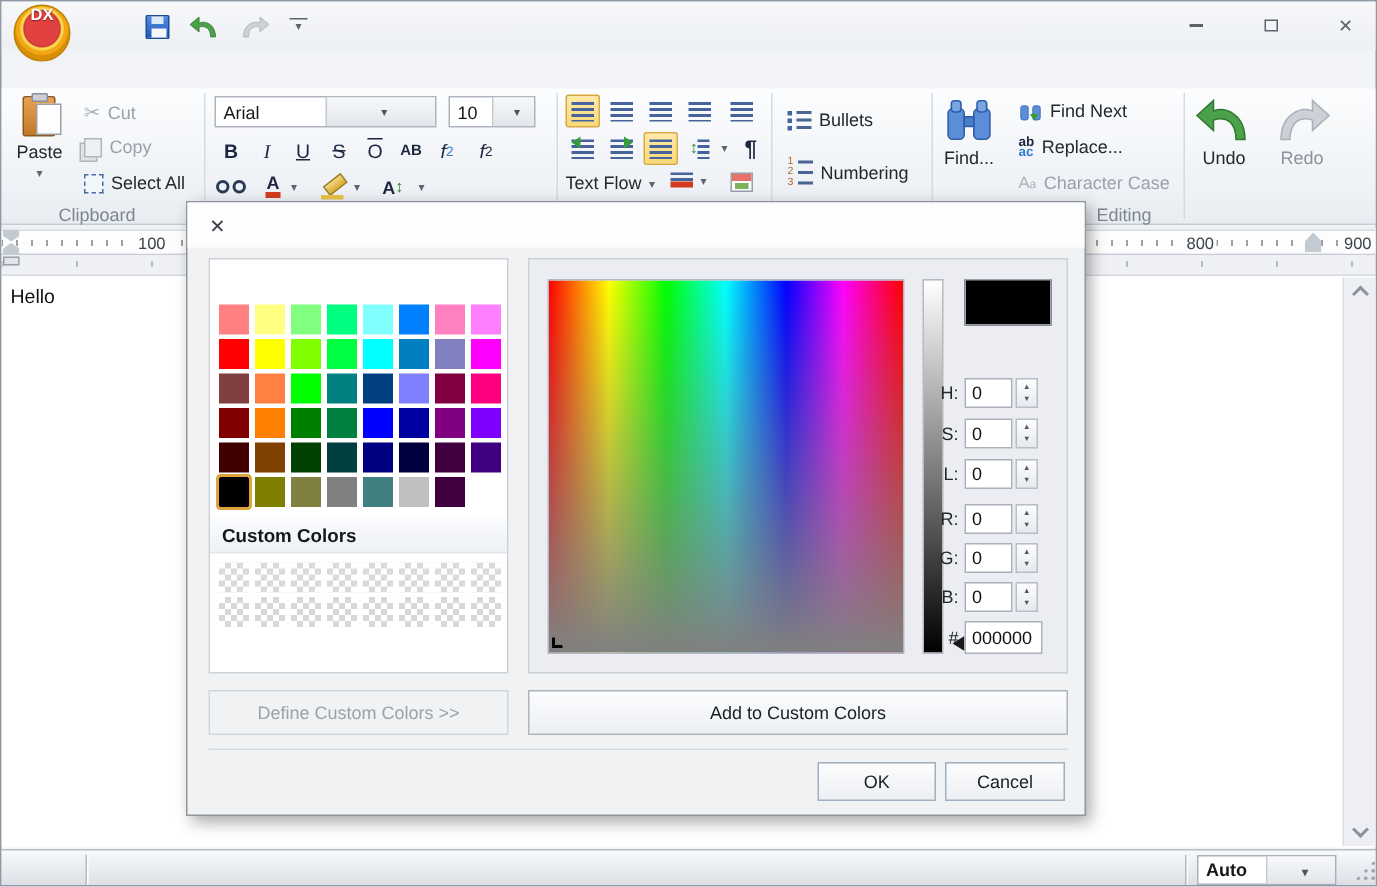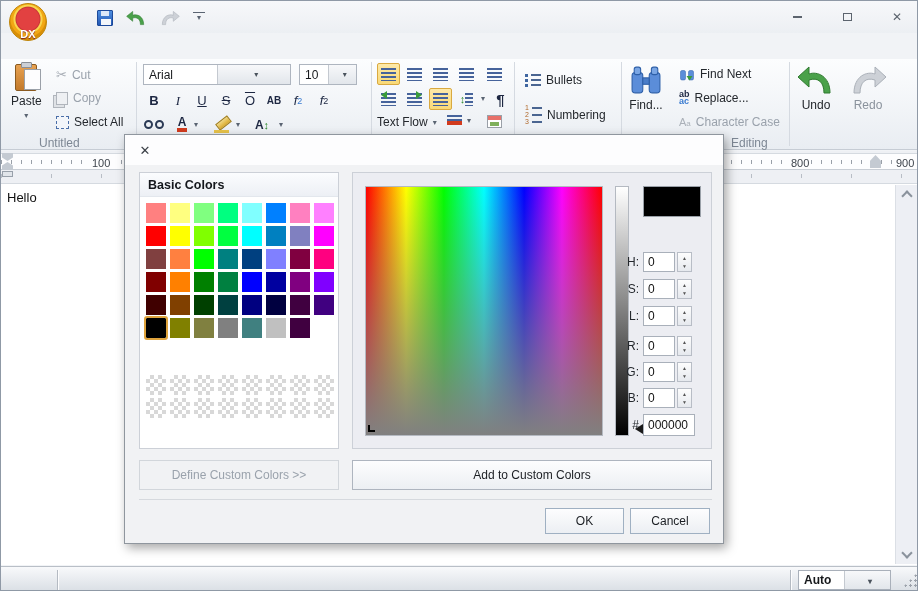--- a/index.html
+++ b/index.html
@@ -5,21 +5,21 @@
   html,body{margin:0;padding:0;background:#d7dade;}
   *{box-sizing:border-box;font-family:"Liberation Sans",sans-serif;}
   #app{position:relative;width:918px;height:591px;background:#f1f3f6;overflow:hidden;
        border:1px solid #8f99a6;}
   .abs{position:absolute;}
 
   
   .titlebar{left:0;top:0;width:918px;height:32px;background:linear-gradient(#f7f8fa,#eceff3);}
   .dx-logo{left:8px;top:2px;width:38px;height:38px;border-radius:50%;z-index:30;
            background:radial-gradient(circle at 50% 42%,#e24141 0 11px,#c93636 12px,#f8d74e 13px 14px,#f2a714 15px 17px,#d88f07 18px);
-           border:1px solid #c08508;display:flex;align-items:flex-end;justify-content:center;}
+           border:1px solid #c08508;display:flex;align-items:flex-start;justify-content:center;}
   .dx-logo span{color:#fff;font-weight:bold;font-size:11px;text-shadow:0 1px 1px #7a1f1f;}
   .qat{left:96px;top:6px;height:22px;display:flex;align-items:center;gap:12px;}
   .save-ic{width:16px;height:16px;background:linear-gradient(#4f8fe0,#2358b4);border:1px solid #1d4a9a;position:relative;border-radius:1px;}
   .save-ic:before{content:"";position:absolute;left:3px;top:0;width:8px;height:5px;background:#dce8f8;}
   .save-ic:after{content:"";position:absolute;left:3px;bottom:0;width:10px;height:6px;background:#f4f7fb;}
   .arrow-svg{display:block;}
   .qat-caret{width:12px;height:12px;color:#5a6472;font-size:8px;line-height:5px;text-align:center;border-top:1px solid #5a6472;padding-top:2px;}
   .win-title{left:0;top:8px;width:918px;text-align:center;font-size:12px;color:#2e3237;}
   .winbtn{top:6px;width:28px;height:20px;display:flex;align-items:center;justify-content:center;color:#5c646e;font-size:12px;}
   .minbar{width:9px;height:2px;background:#5c646e;}
@@ -176,21 +176,21 @@
     </div>
   <div class="abs winbtn" style="left:882px">✕</div>
 
 
   <div class="abs ribbon">
     <div class="gsep" style="left:135px"></div>
     <div class="gsep" style="left:370px"></div>
     <div class="gsep" style="left:513px"></div>
     <div class="gsep" style="left:620px"></div>
     <div class="gsep" style="left:788px"></div>
-    <div class="glabel" style="left:38px">Untitled</div>
+    <div class="glabel" style="left:38px">Clipboard</div>
     <div class="glabel" style="left:730px">Editing</div>
 
     <div class="bigbtn" style="left:10px;top:5px">
       <div class="clipboard-ic"></div>
       <span>Paste</span>
       <span class="caret">▾</span>
     </div>
     <div class="rbtn-txt dis" style="left:55px;top:8px">
       <span class="scissors">✂</span>
       <span>Cut</span>
@@ -395,21 +395,20 @@
     </div>
     <div class="grip"></div>
   </div>
 
   <div class="abs dialog">
     <div class="dlg-title">
       <div class="dlg-close">✕</div>
     </div>
 
     <div class="panel" style="left:14px;top:37px;width:200px;height:277px">
-      <div class="phead">Basic Colors</div>
       <div class="swgrid" id="basic-grid" style="top:30px">
           <div class="sw" style="background: rgb(255, 128, 128);"></div>
           <div class="sw" style="background: rgb(255, 255, 128);"></div>
           <div class="sw" style="background: rgb(128, 255, 128);"></div>
           <div class="sw" style="background: rgb(0, 255, 128);"></div>
           <div class="sw" style="background: rgb(128, 255, 255);"></div>
           <div class="sw" style="background: rgb(0, 128, 255);"></div>
           <div class="sw" style="background: rgb(255, 128, 192);"></div>
           <div class="sw" style="background: rgb(255, 128, 255);"></div>
           <div class="sw" style="background: rgb(255, 0, 0);"></div>
@@ -446,20 +445,21 @@
           <div class="sw" style="background: rgb(64, 0, 128);"></div>
           <div class="sw selected" style="background: rgb(0, 0, 0);"></div>
           <div class="sw" style="background: rgb(128, 128, 0);"></div>
           <div class="sw" style="background: rgb(128, 128, 64);"></div>
           <div class="sw" style="background: rgb(128, 128, 128);"></div>
           <div class="sw" style="background: rgb(64, 128, 128);"></div>
           <div class="sw" style="background: rgb(192, 192, 192);"></div>
           <div class="sw" style="background: rgb(64, 0, 64);"></div>
           <div class="sw" style="background: rgb(255, 255, 255);"></div>
         </div>
+      <div class="phead" style="position:absolute;left:0;top:172px;width:198px">Custom Colors</div>
       <div class="swgrid" id="custom-grid" style="top:202px">
           <div class="sw checker"></div>
           <div class="sw checker"></div>
           <div class="sw checker"></div>
           <div class="sw checker"></div>
           <div class="sw checker"></div>
           <div class="sw checker"></div>
           <div class="sw checker"></div>
           <div class="sw checker"></div>
           <div class="sw checker"></div>

